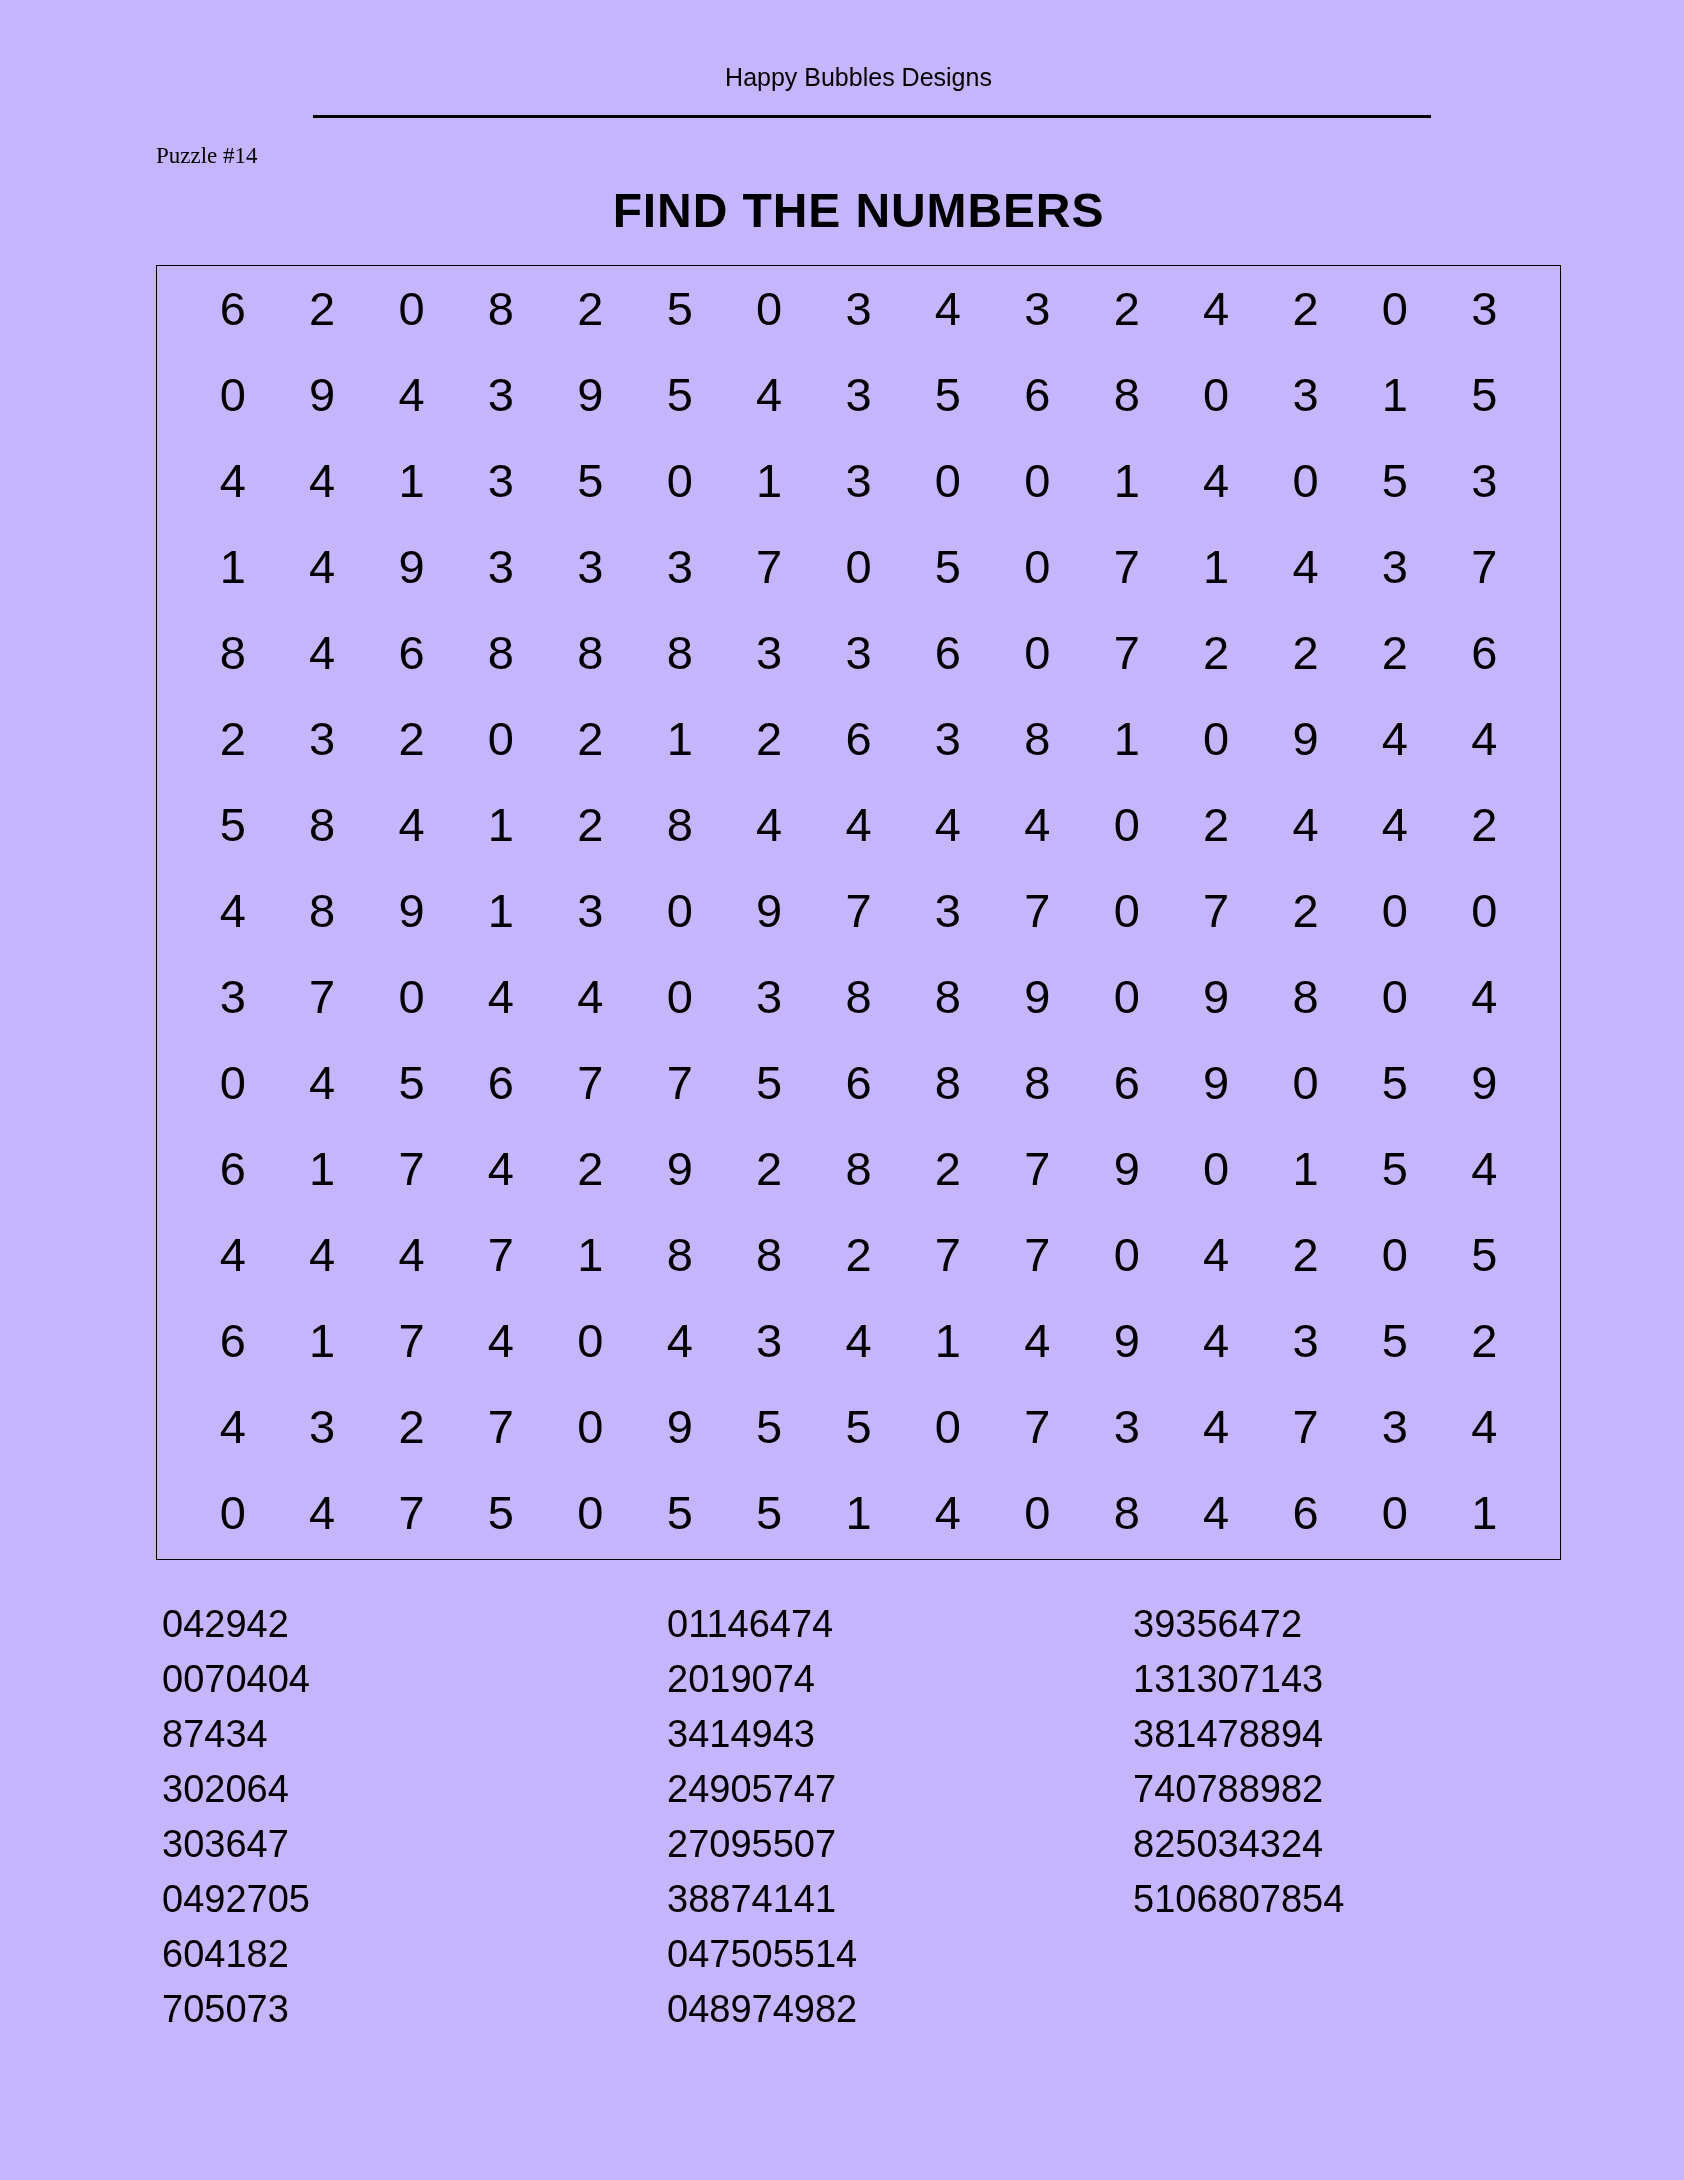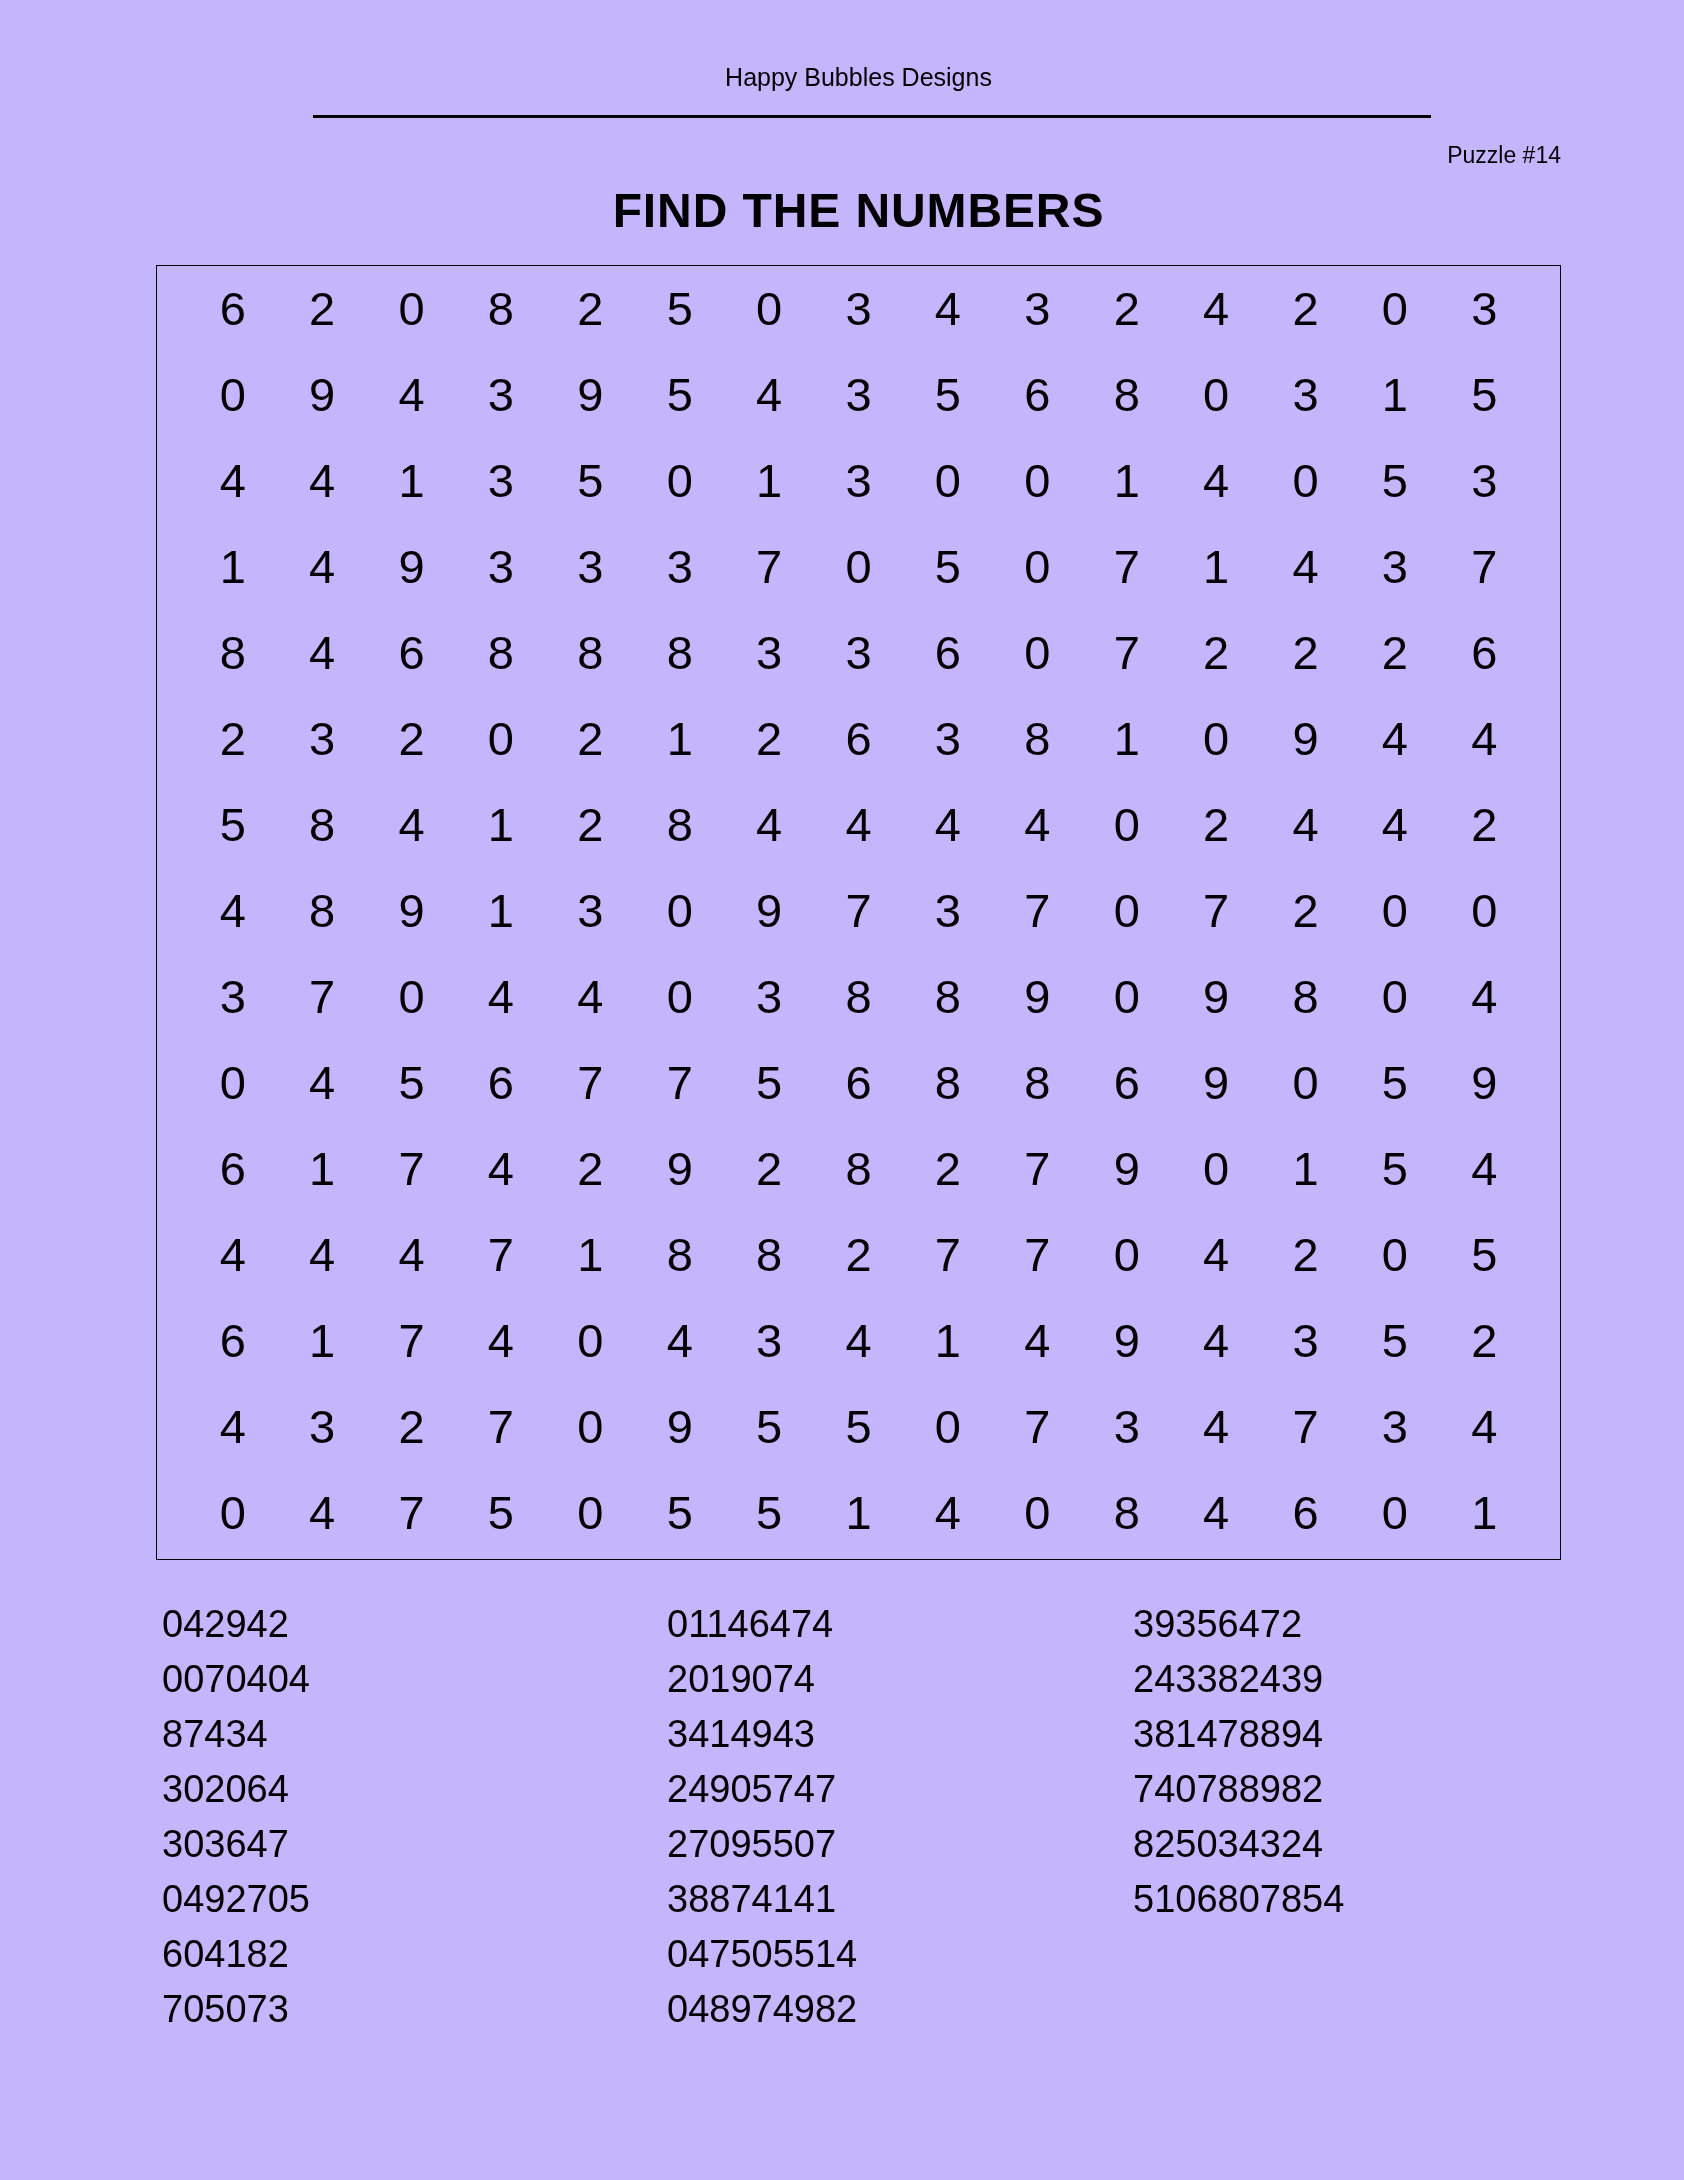--- a/index.html
+++ b/index.html
@@ -23,24 +23,25 @@
   }
   .divider {
     position: absolute;
     left: 313px; top: 115px;
     width: 1118px; height: 2.6px;
     background: #000000;
   }
   .puzzle-label {
     position: absolute;
     left: 156px; top: 142px; width: 1405px;
-    text-align: right;
+    text-align: left;
     font-size: 23px;
     line-height: 27px;
     font-weight: 400;
+    font-family: Liberation Serif, serif;
   }
   .title {
     position: absolute;
     left: 156px; top: 187px; width: 1405px;
     text-align: center;
     font-size: 48px;
     line-height: 48px;
     font-weight: 700;
     letter-spacing: 0.9px;
   }
@@ -327,20 +328,20 @@
       <div class="find-number">2019074</div>
       <div class="find-number">3414943</div>
       <div class="find-number">24905747</div>
       <div class="find-number">27095507</div>
       <div class="find-number">38874141</div>
       <div class="find-number">047505514</div>
       <div class="find-number">048974982</div>
     </div>
   <div class="list-col c3">
       <div class="find-number">39356472</div>
-      <div class="find-number">243382439</div>
+      <div class="find-number">131307143</div>
       <div class="find-number">381478894</div>
       <div class="find-number">740788982</div>
       <div class="find-number">825034324</div>
       <div class="find-number">5106807854</div>
     </div>
 </div>
 
 
 </body></html>

